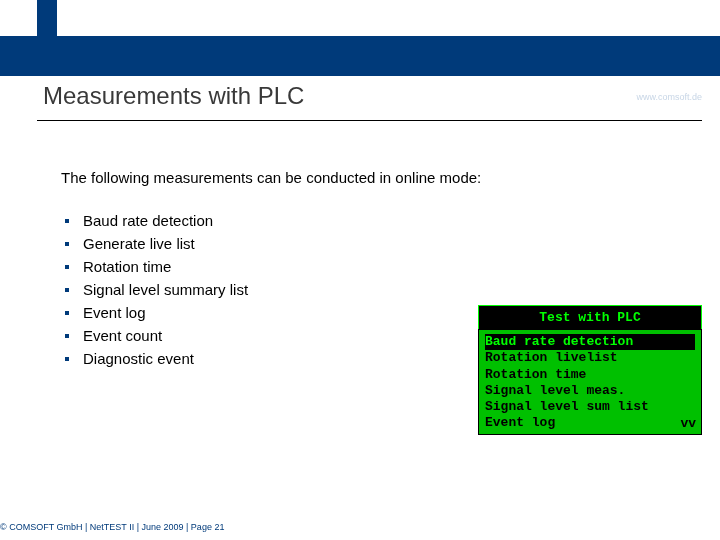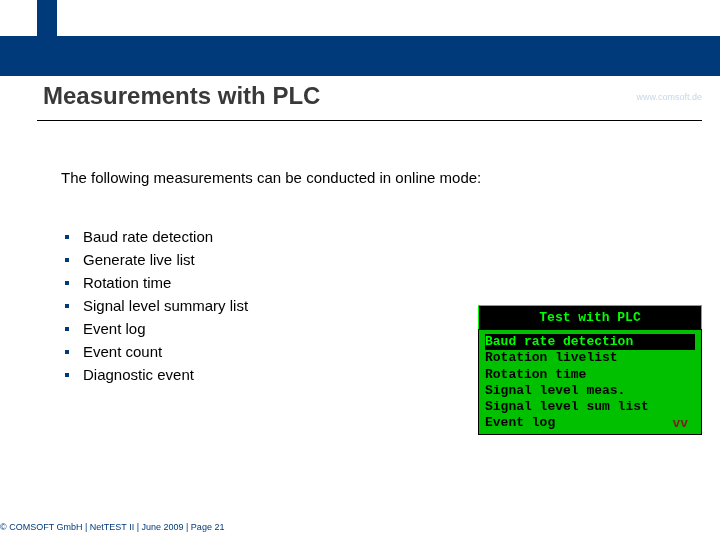--- a/index.html
+++ b/index.html
@@ -5,32 +5,32 @@
 *{box-sizing:border-box;margin:0;padding:0}
 body{width:720px;height:540px;font-family:Arial,Helvetica,sans-serif;background:#fff;position:relative;overflow:hidden}
 .top-bar{position:absolute;top:0;left:0;width:720px;height:36px;background:#fff}
 .blue-band{position:absolute;top:36px;left:0;width:720px;height:40px;background:#003a7a}
 .blue-strip{position:absolute;top:0;left:37px;width:20px;height:76px;background:#003a7a}
 .logo{position:absolute;top:38px;right:18px;text-align:right;color:#fff}
 .logo .name{font-size:16px;font-weight:bold;letter-spacing:1px;font-style:italic}
 .logo .url{font-size:9px;color:#c8d6e6}
 .content{position:absolute;top:76px;left:37px;right:0;padding:0}
 .hline{border-top:1px solid #000;margin-right:18px}
-.title{font-size:24px;color:#393939;padding:6px 10px 10px 6px;font-weight:bold}
+.title{font-size:24px;color:#393939;padding:6px 10px 10px 6px;font-weight:normal}
 .body{padding:48px 18px 0 24px;font-size:15px;color:#000}
-.intro{margin-bottom:42px}
+.intro{margin-bottom:26px}
 .bullets{list-style:none;padding-left:22px}
 .bullets li{position:relative;margin-bottom:6px}
 .bullets li::before{content:"";position:absolute;left:-18px;top:7px;width:4px;height:4px;background:#003a7a}
 .screen{position:absolute;right:18px;top:305px;width:224px;font-family:"Courier New",monospace;font-size:13px;font-weight:bold}
 .screen-title{background:#000;color:#00ff00;text-align:center;padding:4px 3px;border:1px solid #00ff00;border-bottom:none}
 .screen-body{background:#00c000;color:#000;padding:4px 6px 2px 6px;border:1px solid #000;line-height:1.25}
 .screen-body .row{white-space:pre}
 .screen-body .sel{background:#000;color:#00ff00;display:inline-block;width:100%}
-.arrows{position:absolute;right:14px;bottom:2px;color:#7f1d1d}
+.arrows{position:absolute;right:6px;bottom:2px;color:#000000}
 .footer{position:absolute;bottom:8px;left:0;width:580px;text-align:left;font-size:9px;color:#003a7a}
 </style>
 </head>
 <body>
 
 <div class="top-bar"></div>
 <div class="blue-strip"></div>
 <div class="blue-band">
   <div class="logo">
     <div class="name">COMSOFT</div>

